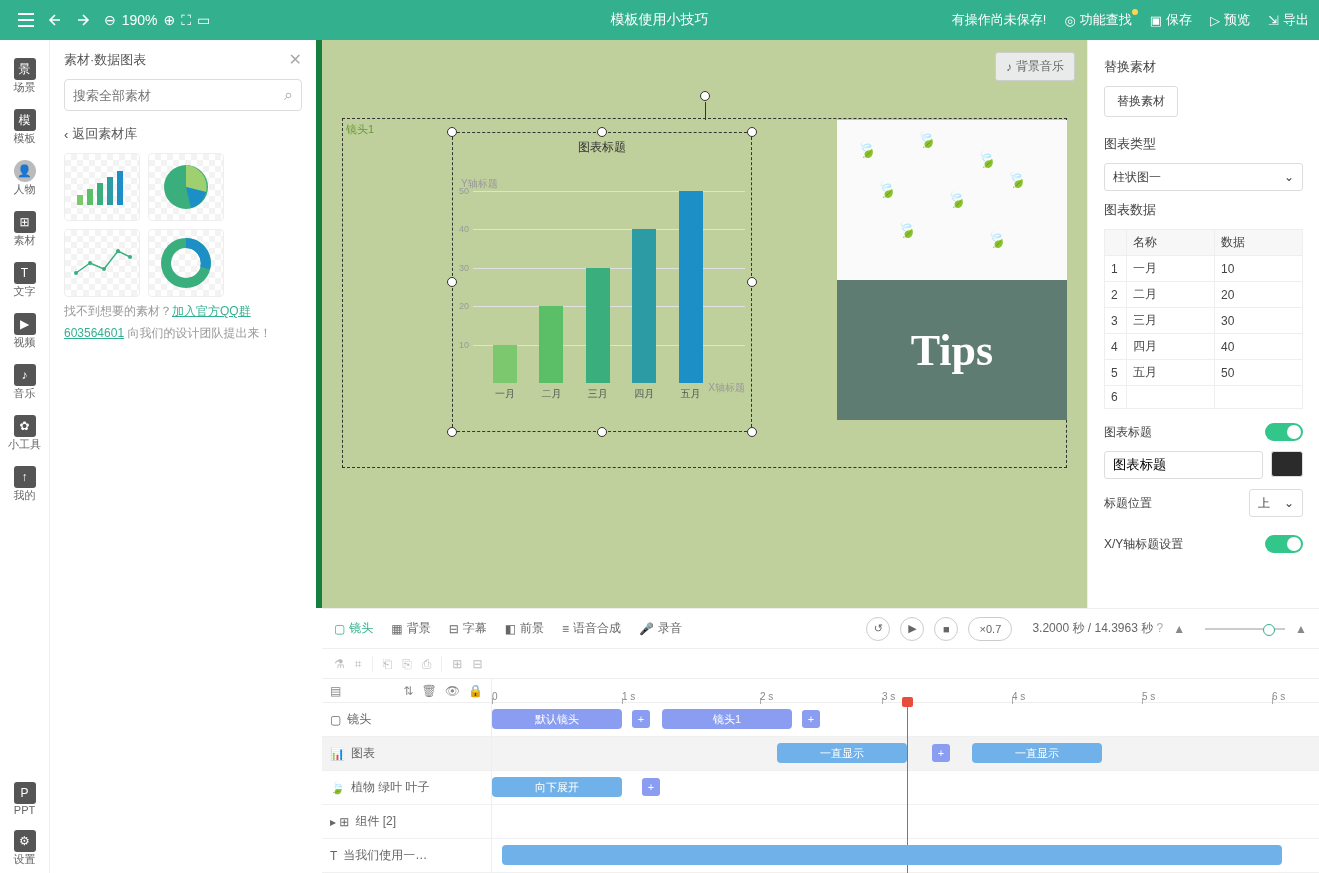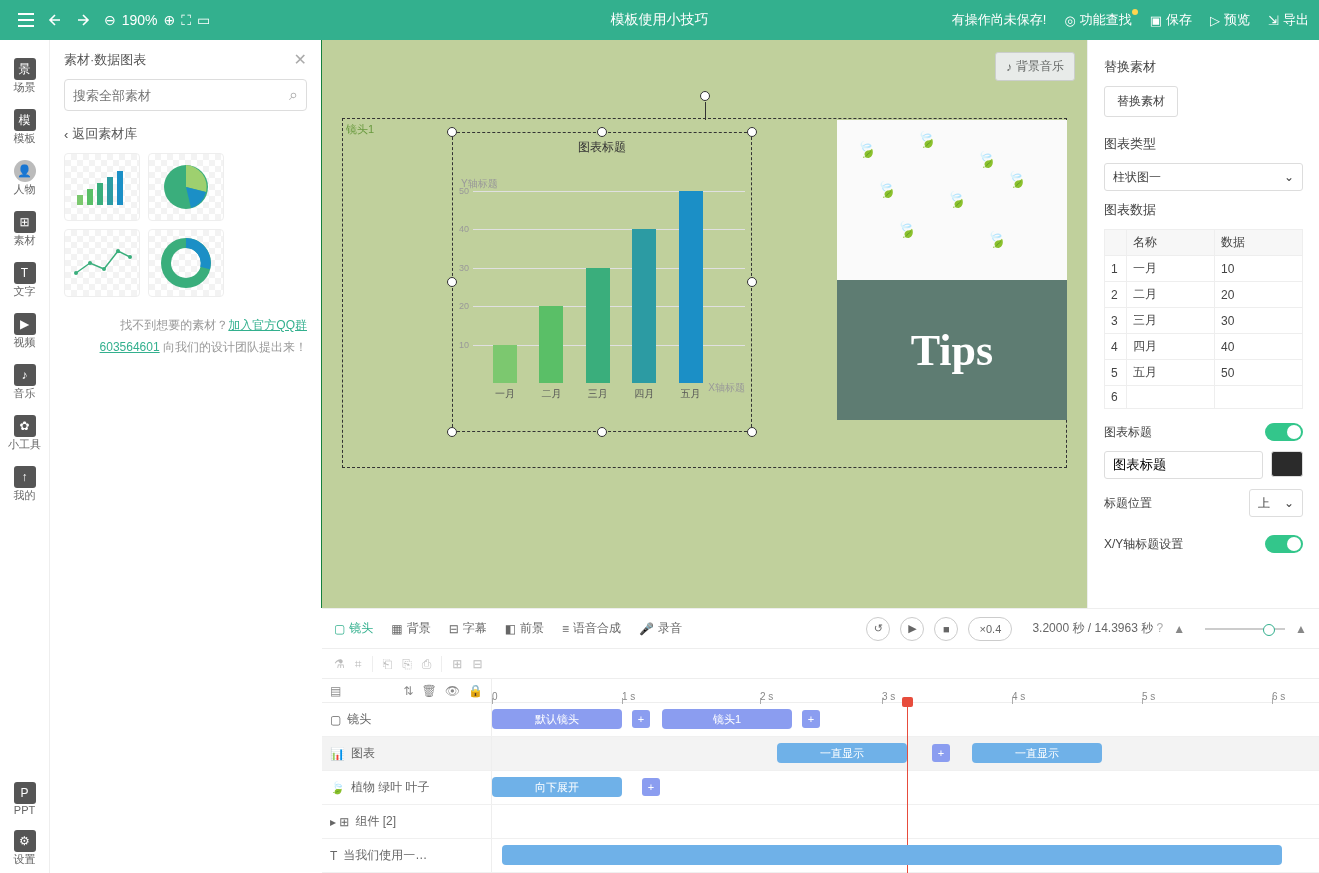--- a/index.html
+++ b/index.html
@@ -18,33 +18,33 @@
 .topbar .dot { width:6px; height:6px; background:#ffd54f; border-radius:50%; position:absolute; top:-2px; right:-6px; }
 
 
 .leftrail { position: absolute; top: 40px; left: 0; width: 50px; bottom: 0; background: #fff; border-right: 1px solid #eee; display: flex; flex-direction: column; align-items: center; padding-top: 12px; gap: 2px; }
 .leftrail .item { width: 50px; display:flex; flex-direction:column; align-items:center; justify-content:center; cursor:pointer; color:#666; font-size:11px; padding:6px 0; }
 .leftrail .item .ic { width:22px; height:22px; background:#555; border-radius:3px; display:flex; align-items:center; justify-content:center; color:#fff; font-size:12px; }
 .leftrail .item.human .ic { background:#bbb; border-radius:50%; }
 .leftrail .spacer { flex:1; }
 
 
-.assets { position:absolute; top:40px; left:50px; width:272px; bottom:265px; background:#fff; border-right:1px solid #15803d; padding:10px 14px; overflow:auto; }
+.assets { position:absolute; top:40px; left:50px; width:272px; bottom:265px; background:#fff; border-right:6px solid #15803d; padding:10px 14px; overflow:auto; }
 .assets .hd { display:flex; align-items:center; justify-content:space-between; font-size:13px; color:#555; margin-bottom:10px; }
 .assets .close { cursor:pointer; font-size:16px; color:#aaa; }
 .assets .search { display:flex; align-items:center; border:1px solid #ddd; border-radius:4px; height:32px; padding:0 8px; }
 .assets .search input { flex:1; border:none; outline:none; font-size:13px; }
 .assets .search .sic { color:#aaa; font-size:16px; }
 .assets .back { display:flex; align-items:center; gap:4px; color:#555; font-size:13px; margin:14px 0 10px; cursor:pointer; }
 .assets .tabs { display:flex; flex-wrap:wrap; gap:6px; margin-bottom:8px; }
 .assets .tabs .t { border:1px solid #ddd; border-radius:3px; padding:4px 14px; font-size:12px; cursor:pointer; }
 .assets .tabs .t.active { border-color:#33b08e; color:#33b08e; }
 .assets .grid { display:flex; flex-wrap:wrap; gap:8px; margin-top:4px; }
 .assets .card { width:76px; height:68px; border:1px solid #eee; border-radius:4px; display:flex; align-items:center; justify-content:center; cursor:pointer; background-image: linear-gradient(45deg,#f3f3f3 25%,transparent 25%,transparent 75%,#f3f3f3 75%),linear-gradient(45deg,#f3f3f3 25%,transparent 25%,transparent 75%,#f3f3f3 75%); background-size:12px 12px; background-position:0 0,6px 6px; }
-.assets .helptext { text-align:right; font-size:12px; color:#999; margin-top:18px; line-height:1.8; }
+.assets .helptext { text-align:left; font-size:12px; color:#999; margin-top:4px; line-height:1.8; }
 .assets .helptext a { color:#33b08e; text-decoration:underline; }
 
 
 .canvas { position:absolute; top:40px; left:322px; right:232px; bottom:265px; background:#d0dfa5; overflow:hidden; }
 .bgbanner { position:absolute; right:12px; top:12px; background:#fff; border:1px solid #ddd; border-radius:3px; padding:5px 10px; font-size:12px; color:#666; display:flex; align-items:center; gap:4px; cursor:pointer; }
 .device { position:absolute; left:4px; top:0; right:4px; height:560px; }
 .device .frame { position:absolute; left:-30px; top:-20px; right:-30px; bottom:-20px; border:10px solid #8a8a8a; border-radius:40px; background:#697d6f; opacity:0.15; }
 .shot { position:absolute; left:20px; top:78px; right:20px; height:350px; border:1px dashed #333; }
 .shotlabel { position:absolute; left:24px; top:82px; font-size:11px; color:#699a3f; }
 .chartsel { position:absolute; left:130px; top:92px; width:300px; height:300px; border:1px dashed #333; }
@@ -386,21 +386,21 @@
     <div class="tab active">▢ <span>镜头</span></div>
     <div class="tab">▦ <span>背景</span></div>
     <div class="tab">⊟ <span>字幕</span></div>
     <div class="tab">◧ <span>前景</span></div>
     <div class="tab">≡ <span>语音合成</span></div>
     <div class="tab">🎤 <span>录音</span></div>
     <div class="ctrls">
       <div class="circ">↺</div>
       <div class="circ">▶</div>
       <div class="circ">■</div>
-      <div class="circ" style="border-radius:12px;width:44px">×0.4</div>
+      <div class="circ" style="border-radius:12px;width:44px">×0.7</div>
       <div class="time">
         <span>3.2000</span> <span>秒</span> / <span>14.3963</span> <span>秒</span> <span style="color:#aaa">?</span>
       </div>
       <span style="color:#888">▲</span>
       <div class="slider"></div>
       <span style="color:#888">▲</span>
     </div>
   </div>
   <div class="tl-tools">
     <span>⚗</span>

